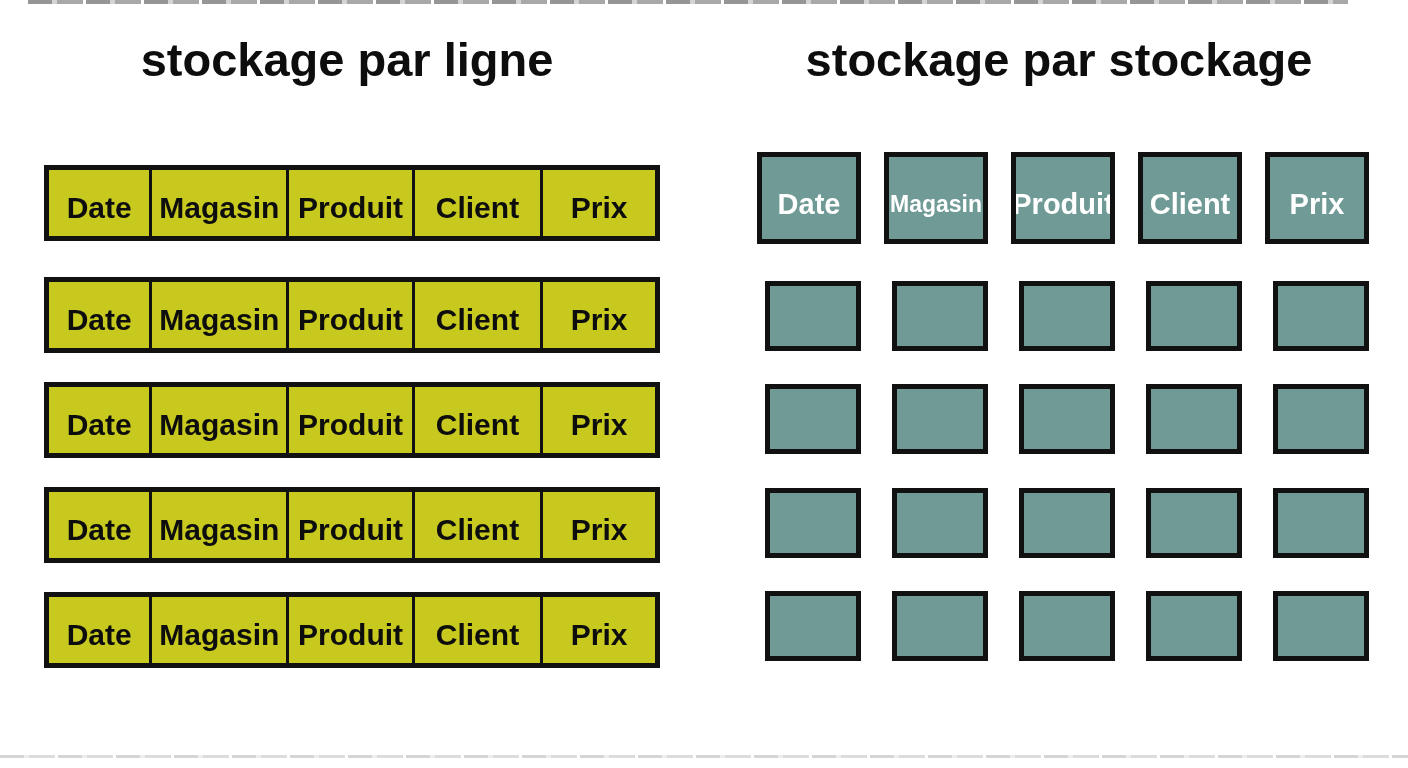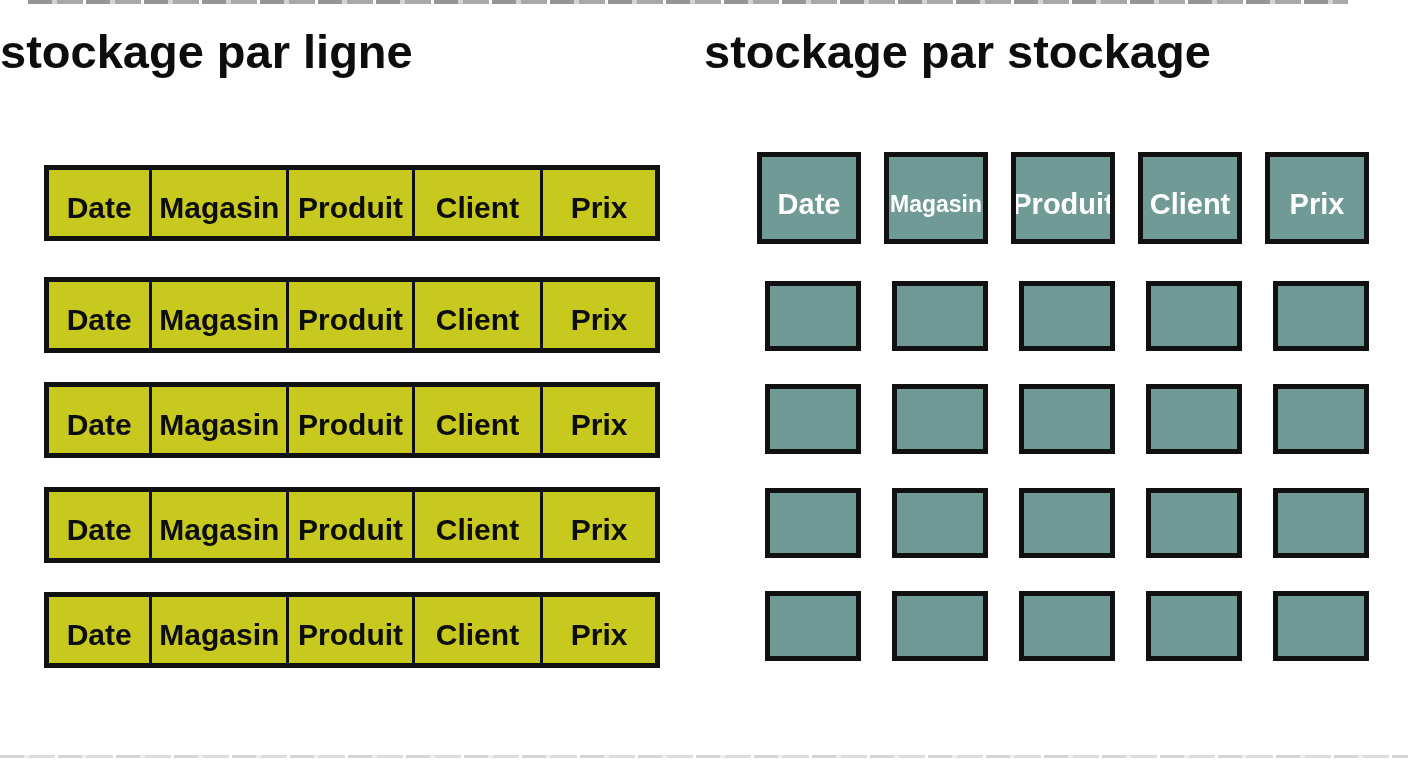--- a/index.html
+++ b/index.html
@@ -36,22 +36,22 @@
     height: 768px;
   }
   .panel.left  { left: 0; }
   .panel.right { left: 704px; }
 
   .diagram-title {
     position: absolute;
     top: 24px;
     left: 0;
     width: 100%;
-    margin: 0;
-    text-align: left;
+    margin: 8px;
+    text-align: center;
     font-size: 47px;
     font-weight: bold;
     color: #0d0d0d;
     letter-spacing: 0;
     white-space: nowrap;
   }
   .panel.left  .diagram-title { padding-right: 26px; box-sizing: border-box; }
   .panel.right .diagram-title { padding-right: 10px; box-sizing: border-box; }
 
   

